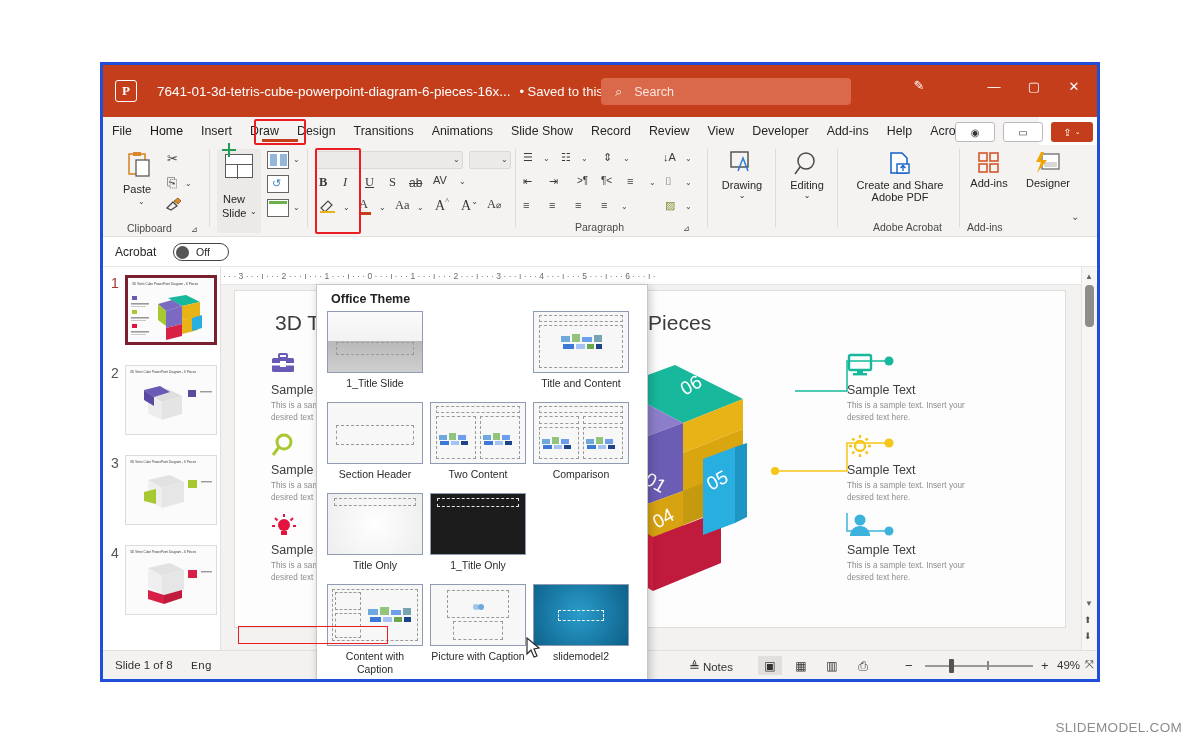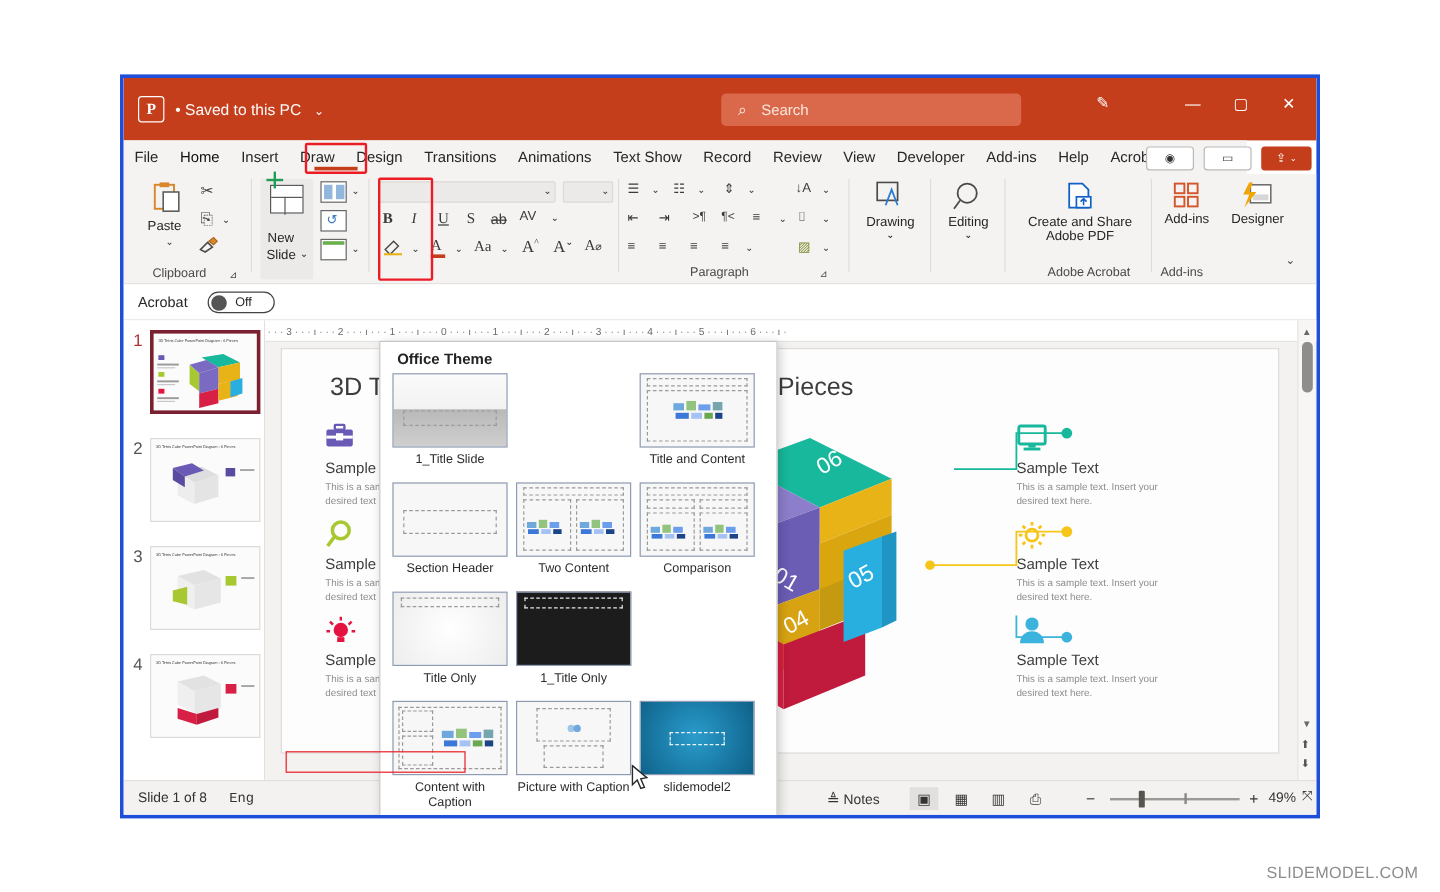--- a/index.html
+++ b/index.html
@@ -201,20 +201,21 @@
   #watermark{position:absolute;right:18px;bottom:8px;font-size:13.5px;
     color:#8d8d8d;letter-spacing:.3px;}
 </style>
 </head>
 <body>
 
 <div id="window-frame">
 
   <div id="title-bar">
     <div id="pp-logo">P</div>
+    <div id="title-text">7641-01-3d-tetris-cube-powerpoint-diagram-6-pieces-16x...</div>
     <div id="saved-text">
       <span>•</span>
       <span>Saved to this PC</span>
       <span id="saved-chevron">⌄</span>
     </div>
   </div>
   <div id="search-box">
     <span class="mag">⌕</span>
     <span class="ph">Search</span>
   </div>
@@ -224,21 +225,21 @@
   <div class="win-btn" id="btn-close">✕</div>
 
   <div id="tab-bar">
     <div class="tab">File</div>
     <div class="tab" id="tab-home">Home</div>
     <div class="tab">Insert</div>
     <div class="tab">Draw</div>
     <div class="tab">Design</div>
     <div class="tab">Transitions</div>
     <div class="tab">Animations</div>
-    <div class="tab">Text Show</div>
+    <div class="tab">Slide Show</div>
     <div class="tab">Record</div>
     <div class="tab">Review</div>
     <div class="tab">View</div>
     <div class="tab">Developer</div>
     <div class="tab">Add-ins</div>
     <div class="tab">Help</div>
     <div class="tab">Acrobat</div>
   </div>
   <div class="tab-underline"></div>
   <div id="home-hl"></div>

